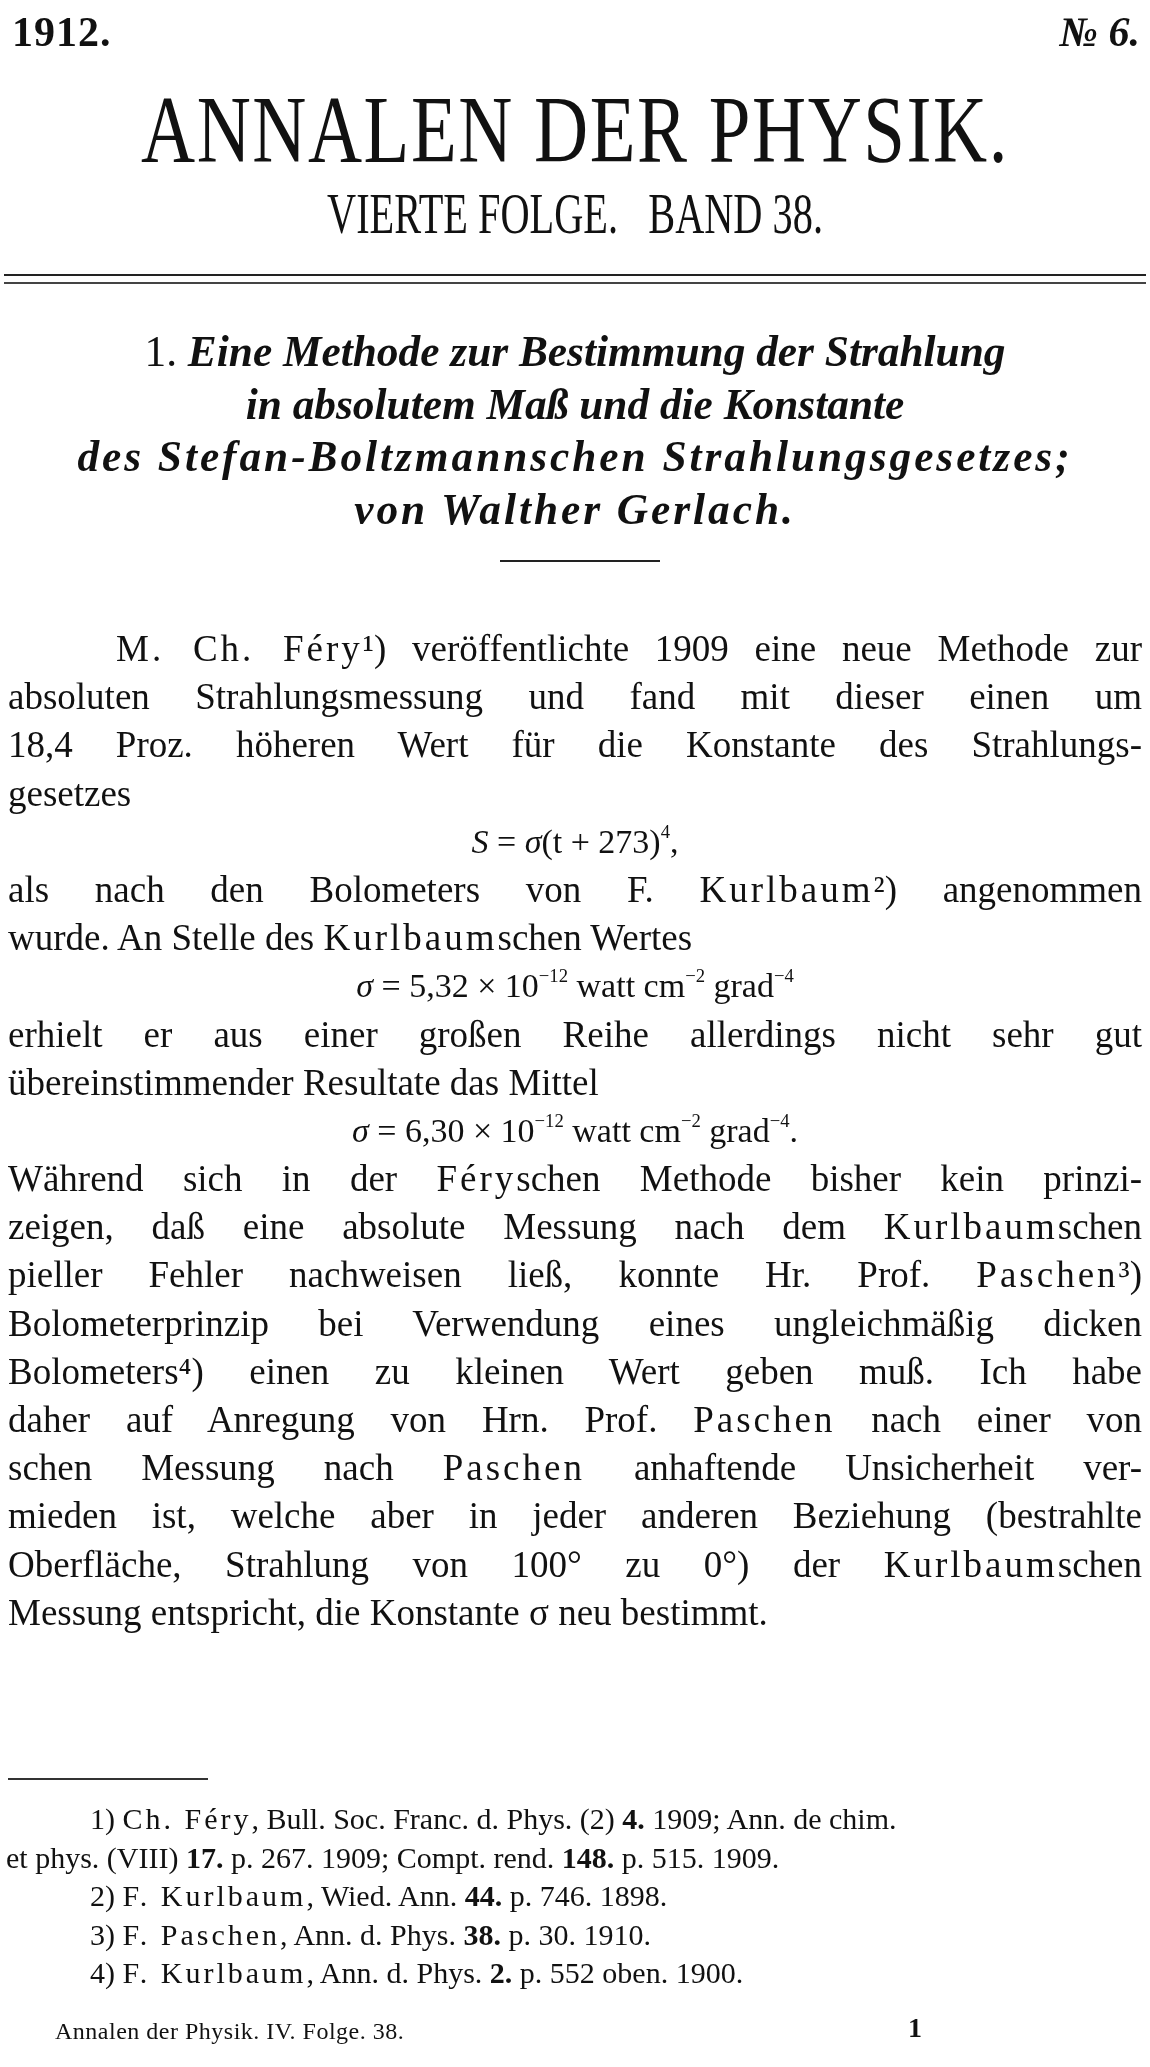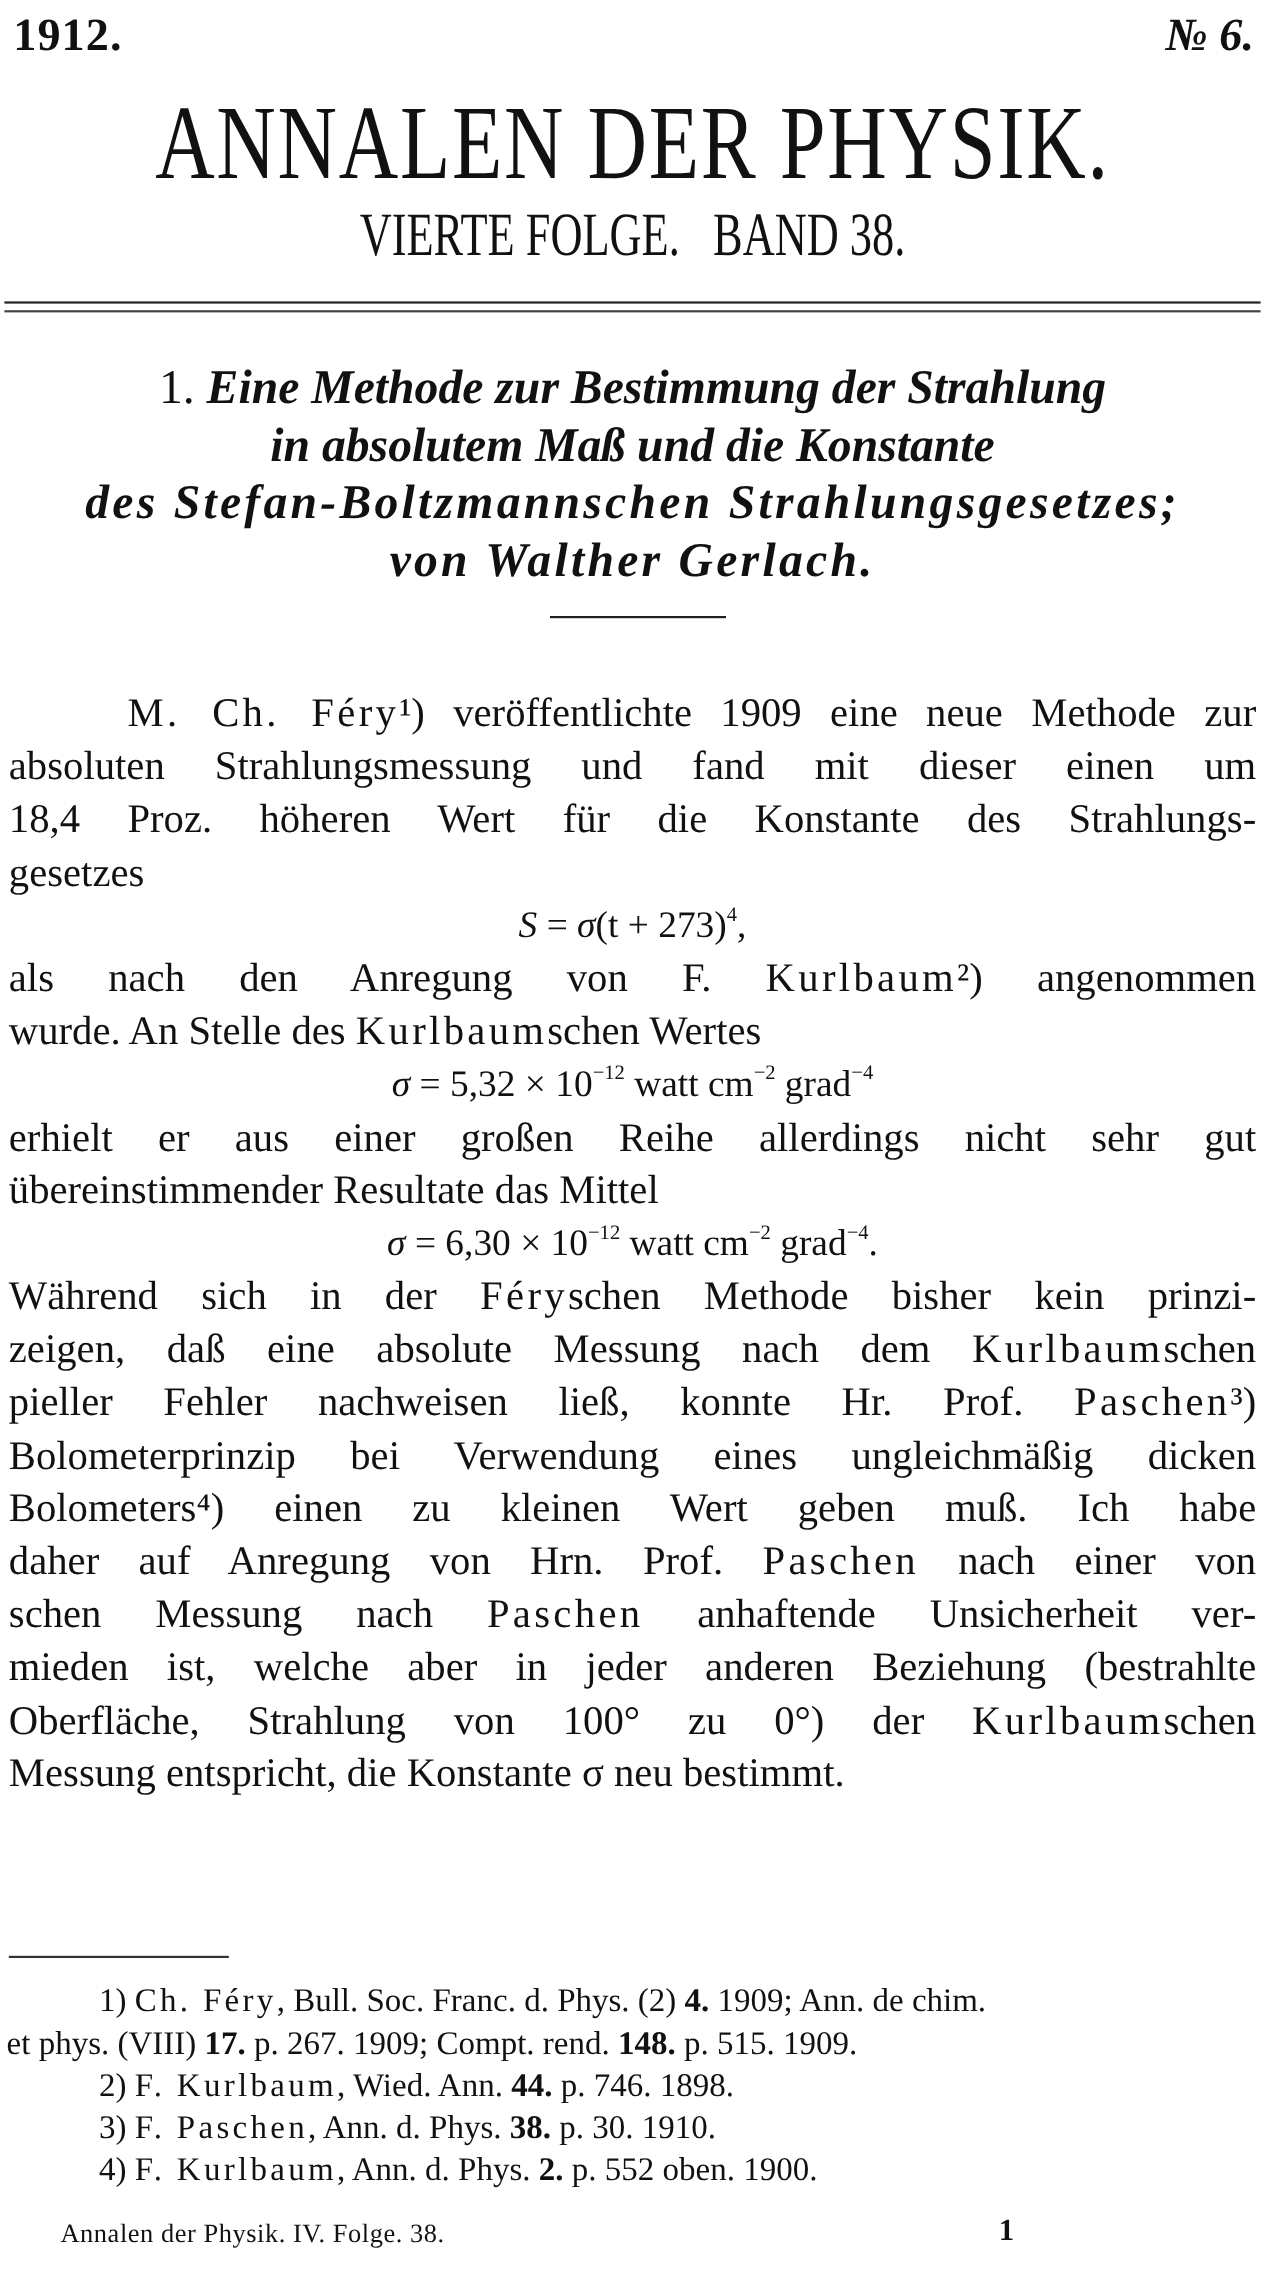--- a/index.html
+++ b/index.html
@@ -73,21 +73,21 @@
   <span class="line spaced">von Walther Gerlach.</span>
 </div>
 <div class="abs short-rule"></div>
 
 <div class="abs body-text">
   <span class="line indent"><span class="sp">M. Ch. Féry</span><span>¹) veröffentlichte 1909 eine neue Methode zur</span></span>
   <span class="line">absoluten Strahlungsmessung und fand mit dieser einen um</span>
   <span class="line">18,4 Proz. höheren Wert für die Konstante des Strahlungs-</span>
   <span class="line last">gesetzes</span>
   <span class="line eq"><span class="it">S</span><span> = </span><span class="it">σ</span><span>(t + 273)</span><sup>4</sup><span>,</span></span>
-  <span class="line"><span>als nach den Anregung von F.</span> <span class="sp">Kurlbaum</span><span>²) angenommen</span></span>
+  <span class="line"><span>als nach den Bolometers von F.</span> <span class="sp">Kurlbaum</span><span>²) angenommen</span></span>
   <span class="line last"><span>wurde.  An Stelle des</span> <span class="sp">Kurlbaum</span><span>schen Wertes</span></span>
   <span class="line eq"><span class="it">σ</span><span> = 5,32 × 10</span><sup>−12</sup><span> watt cm</span><sup>−2</sup><span> grad</span><sup>−4</sup></span>
   <span class="line">erhielt er aus einer großen Reihe allerdings nicht sehr gut</span>
   <span class="line last">übereinstimmender Resultate das Mittel</span>
   <span class="line eq"><span class="it">σ</span><span> = 6,30 × 10</span><sup>−12</sup><span> watt cm</span><sup>−2</sup><span> grad</span><sup>−4</sup><span>.</span></span>
   <span class="line"><span>Während sich in der</span> <span class="sp">Féry</span><span>schen Methode bisher kein prinzi-</span></span>
   <span class="line"><span>zeigen, daß eine absolute Messung nach dem</span> <span class="sp">Kurlbaum</span><span>schen</span></span>
   <span class="line"><span>pieller Fehler nachweisen ließ, konnte Hr. Prof.</span> <span class="sp">Paschen</span><span>³)</span></span>
   <span class="line">Bolometerprinzip bei Verwendung eines ungleichmäßig dicken</span>
   <span class="line"><span>Bolometers</span><span>⁴) einen zu kleinen Wert geben muß.  Ich habe</span></span>

